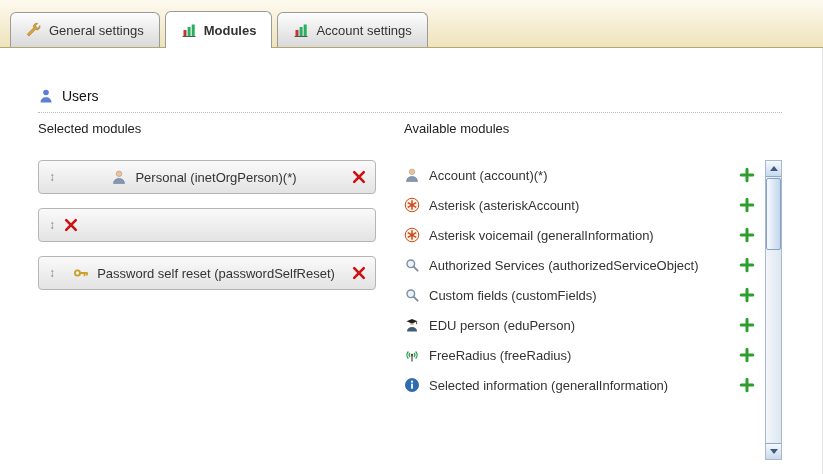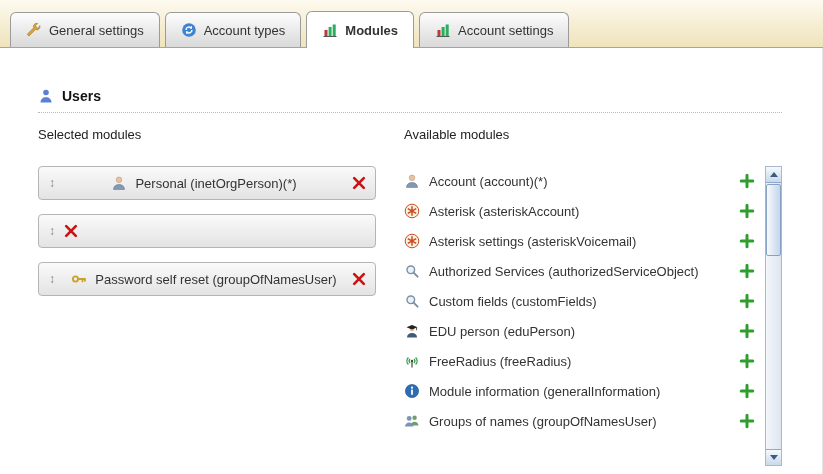--- a/index.html
+++ b/index.html
@@ -34,23 +34,23 @@
   }
   .tabicon svg, .icon16 svg { width:16px; height:16px; display:block; }
 
   
   .content { padding:0 0 0 38px; }
   .section-header {
     margin-top:40px; width:744px;
     display:flex; align-items:center; gap:8px;
     padding-bottom:8px; border-bottom:1px dotted #b9b9b9;
   }
-  .section-title { font-weight:bold; font-size:14px; color:#111; }
-
-  .columns { display:flex; margin-top:14px; }
+  .section-title { font-weight:normal; font-size:14px; color:#111; }
+
+  .columns { display:flex; margin-top:8px; }
   .col-left  { width:366px; }
   .col-right { width:378px; }
   .col-heading { font-size:13px; color:#222; margin-bottom:24px; height:15px; }
 
   
   .sel-item {
     width:338px; height:34px; margin-bottom:14px;
     display:flex; align-items:center; gap:6px;
     padding:0 8px;
     border:1px solid #b5b5b5; border-radius:4px;
@@ -102,32 +102,20 @@
 
       <div class="tab">
         <span class="tabicon">
           <svg viewBox="0 0 16 16">
             <path d="M13.8 3.6a3.2 3.2 0 01-4.3 4L4 13.1a1.3 1.3 0 11-1.8-1.8L7.7 5.8a3.2 3.2 0 014-4.3L9.6 3.6l.9 1.9 1.9.9z" fill="#dba33c" stroke="#9c7520" stroke-width="0.6"></path>
           </svg>
         </span>
         <span class="tab-label">General settings</span>
       </div>
 
-      <div class="tab">
-        <span class="tabicon">
-          <svg viewBox="0 0 16 16">
-            <circle cx="8" cy="8" r="6.8" fill="#3f83d4"></circle>
-            <path d="M5 8a3 3 0 015.4-1.8" stroke="#fff" stroke-width="1.4" fill="none"></path>
-            <polygon points="10.8,3.8 11,7 8.2,6" fill="#fff"></polygon>
-            <path d="M11 8a3 3 0 01-5.4 1.8" stroke="#fff" stroke-width="1.4" fill="none"></path>
-            <polygon points="5.2,12.2 5,9 7.8,10" fill="#fff"></polygon>
-          </svg>
-        </span>
-        <span class="tab-label">Account types</span>
-      </div>
 
       <div class="tab active">
         <span class="tabicon">
           <svg viewBox="0 0 16 16">
             <path d="M1.5 14.5h13" stroke="#555" stroke-width="1"></path>
             <rect x="2.5" y="8" width="3" height="6" fill="#c0392b"></rect>
             <rect x="6.6" y="5" width="3" height="9" fill="#27ae60"></rect>
             <rect x="10.7" y="2.5" width="3" height="11.5" fill="#27ae60"></rect>
           </svg>
         </span>
@@ -194,21 +182,21 @@
 
             <div class="sel-item">
               <span class="drag">↕</span>
               <span class="sel-center">
                 <span class="icon16">
                   <svg viewBox="0 0 16 16">
                     <circle cx="4.5" cy="8" r="2.6" fill="none" stroke="#c9a227" stroke-width="1.8"></circle>
                     <path d="M7 8h7M11.5 8v2.4M14 8v1.8" stroke="#c9a227" stroke-width="1.8" fill="none" stroke-linecap="round"></path>
                   </svg>
                 </span>
-                <span class="mod-label">Password self reset (groupOfNamesUser)</span>
+                <span class="mod-label">Password self reset (passwordSelfReset)</span>
               </span>
               <span class="icon16 del-btn">
                 <svg viewBox="0 0 16 16">
                   <path d="M3.2 3.2L12.8 12.8M12.8 3.2L3.2 12.8" stroke="#cc1111" stroke-width="2.6" stroke-linecap="round"></path>
                 </svg>
               </span>
             </div>
           </div>
       </div>
 
@@ -247,21 +235,21 @@
                 </span>
               </div>
 
               <div class="avail-row">
                 <span class="icon16">
                   <svg viewBox="0 0 16 16">
                     <circle cx="8" cy="8" r="6.8" fill="#f7f2e4" stroke="#cc4a1f" stroke-width="1"></circle>
                     <path d="M8 3.2v9.6M3.8 5.6l8.4 4.8M12.2 5.6L3.8 10.4" stroke="#cc4a1f" stroke-width="1.5"></path>
                   </svg>
                 </span>
-                <span class="mod-label">Asterisk settings (asteriskVoicemail)</span>
+                <span class="mod-label">Asterisk voicemail (generalInformation)</span>
                 <span class="icon16 add-btn">
                   <svg viewBox="0 0 16 16">
                     <path d="M8 2.2v11.6M2.2 8h11.6" stroke="#2e9e2e" stroke-width="3" stroke-linecap="round"></path>
                   </svg>
                 </span>
               </div>
 
               <div class="avail-row">
                 <span class="icon16">
                   <svg viewBox="0 0 16 16">
@@ -328,44 +316,28 @@
               </div>
 
               <div class="avail-row">
                 <span class="icon16">
                   <svg viewBox="0 0 16 16">
                     <circle cx="8" cy="8" r="6.6" fill="#2e6db4" stroke="#1d4e86" stroke-width="0.6"></circle>
                     <circle cx="8" cy="4.7" r="1.1" fill="#fff"></circle>
                     <rect x="7.1" y="6.6" width="1.8" height="5.2" rx="0.6" fill="#fff"></rect>
                   </svg>
                 </span>
-                <span class="mod-label">Module information (generalInformation)</span>
-                <span class="icon16 add-btn">
-                  <svg viewBox="0 0 16 16">
-                    <path d="M8 2.2v11.6M2.2 8h11.6" stroke="#2e9e2e" stroke-width="3" stroke-linecap="round"></path>
-                  </svg>
-                </span>
-              </div>
-
-              <div class="avail-row">
-                <span class="icon16">
-                  <svg viewBox="0 0 16 16">
-                    <circle cx="10.6" cy="4.8" r="2.2" fill="#6f9e6f"></circle>
-                    <path d="M6.8 12.6c0-2.4 1.7-3.9 3.8-3.9s3.8 1.5 3.8 3.9z" fill="#6f9e6f"></path>
-                    <circle cx="5.2" cy="5.4" r="2.4" fill="#7a93b8"></circle>
-                    <path d="M1 13.6c0-2.6 1.9-4.2 4.2-4.2s4.2 1.6 4.2 4.2z" fill="#7a93b8"></path>
-                  </svg>
-                </span>
-                <span class="mod-label">Groups of names (groupOfNamesUser)</span>
-                <span class="icon16 add-btn">
-                  <svg viewBox="0 0 16 16">
-                    <path d="M8 2.2v11.6M2.2 8h11.6" stroke="#2e9e2e" stroke-width="3" stroke-linecap="round"></path>
-                  </svg>
-                </span>
-              </div>
+                <span class="mod-label">Selected information (generalInformation)</span>
+                <span class="icon16 add-btn">
+                  <svg viewBox="0 0 16 16">
+                    <path d="M8 2.2v11.6M2.2 8h11.6" stroke="#2e9e2e" stroke-width="3" stroke-linecap="round"></path>
+                  </svg>
+                </span>
+              </div>
+
             </div>
           <div class="scrollbar">
             <div class="sb-btn up">
                 <span class="tri-up"></span>
               </div>
             <div class="sb-thumb"></div>
             <div class="sb-btn down">
                 <span class="tri-down"></span>
               </div>
           </div>

